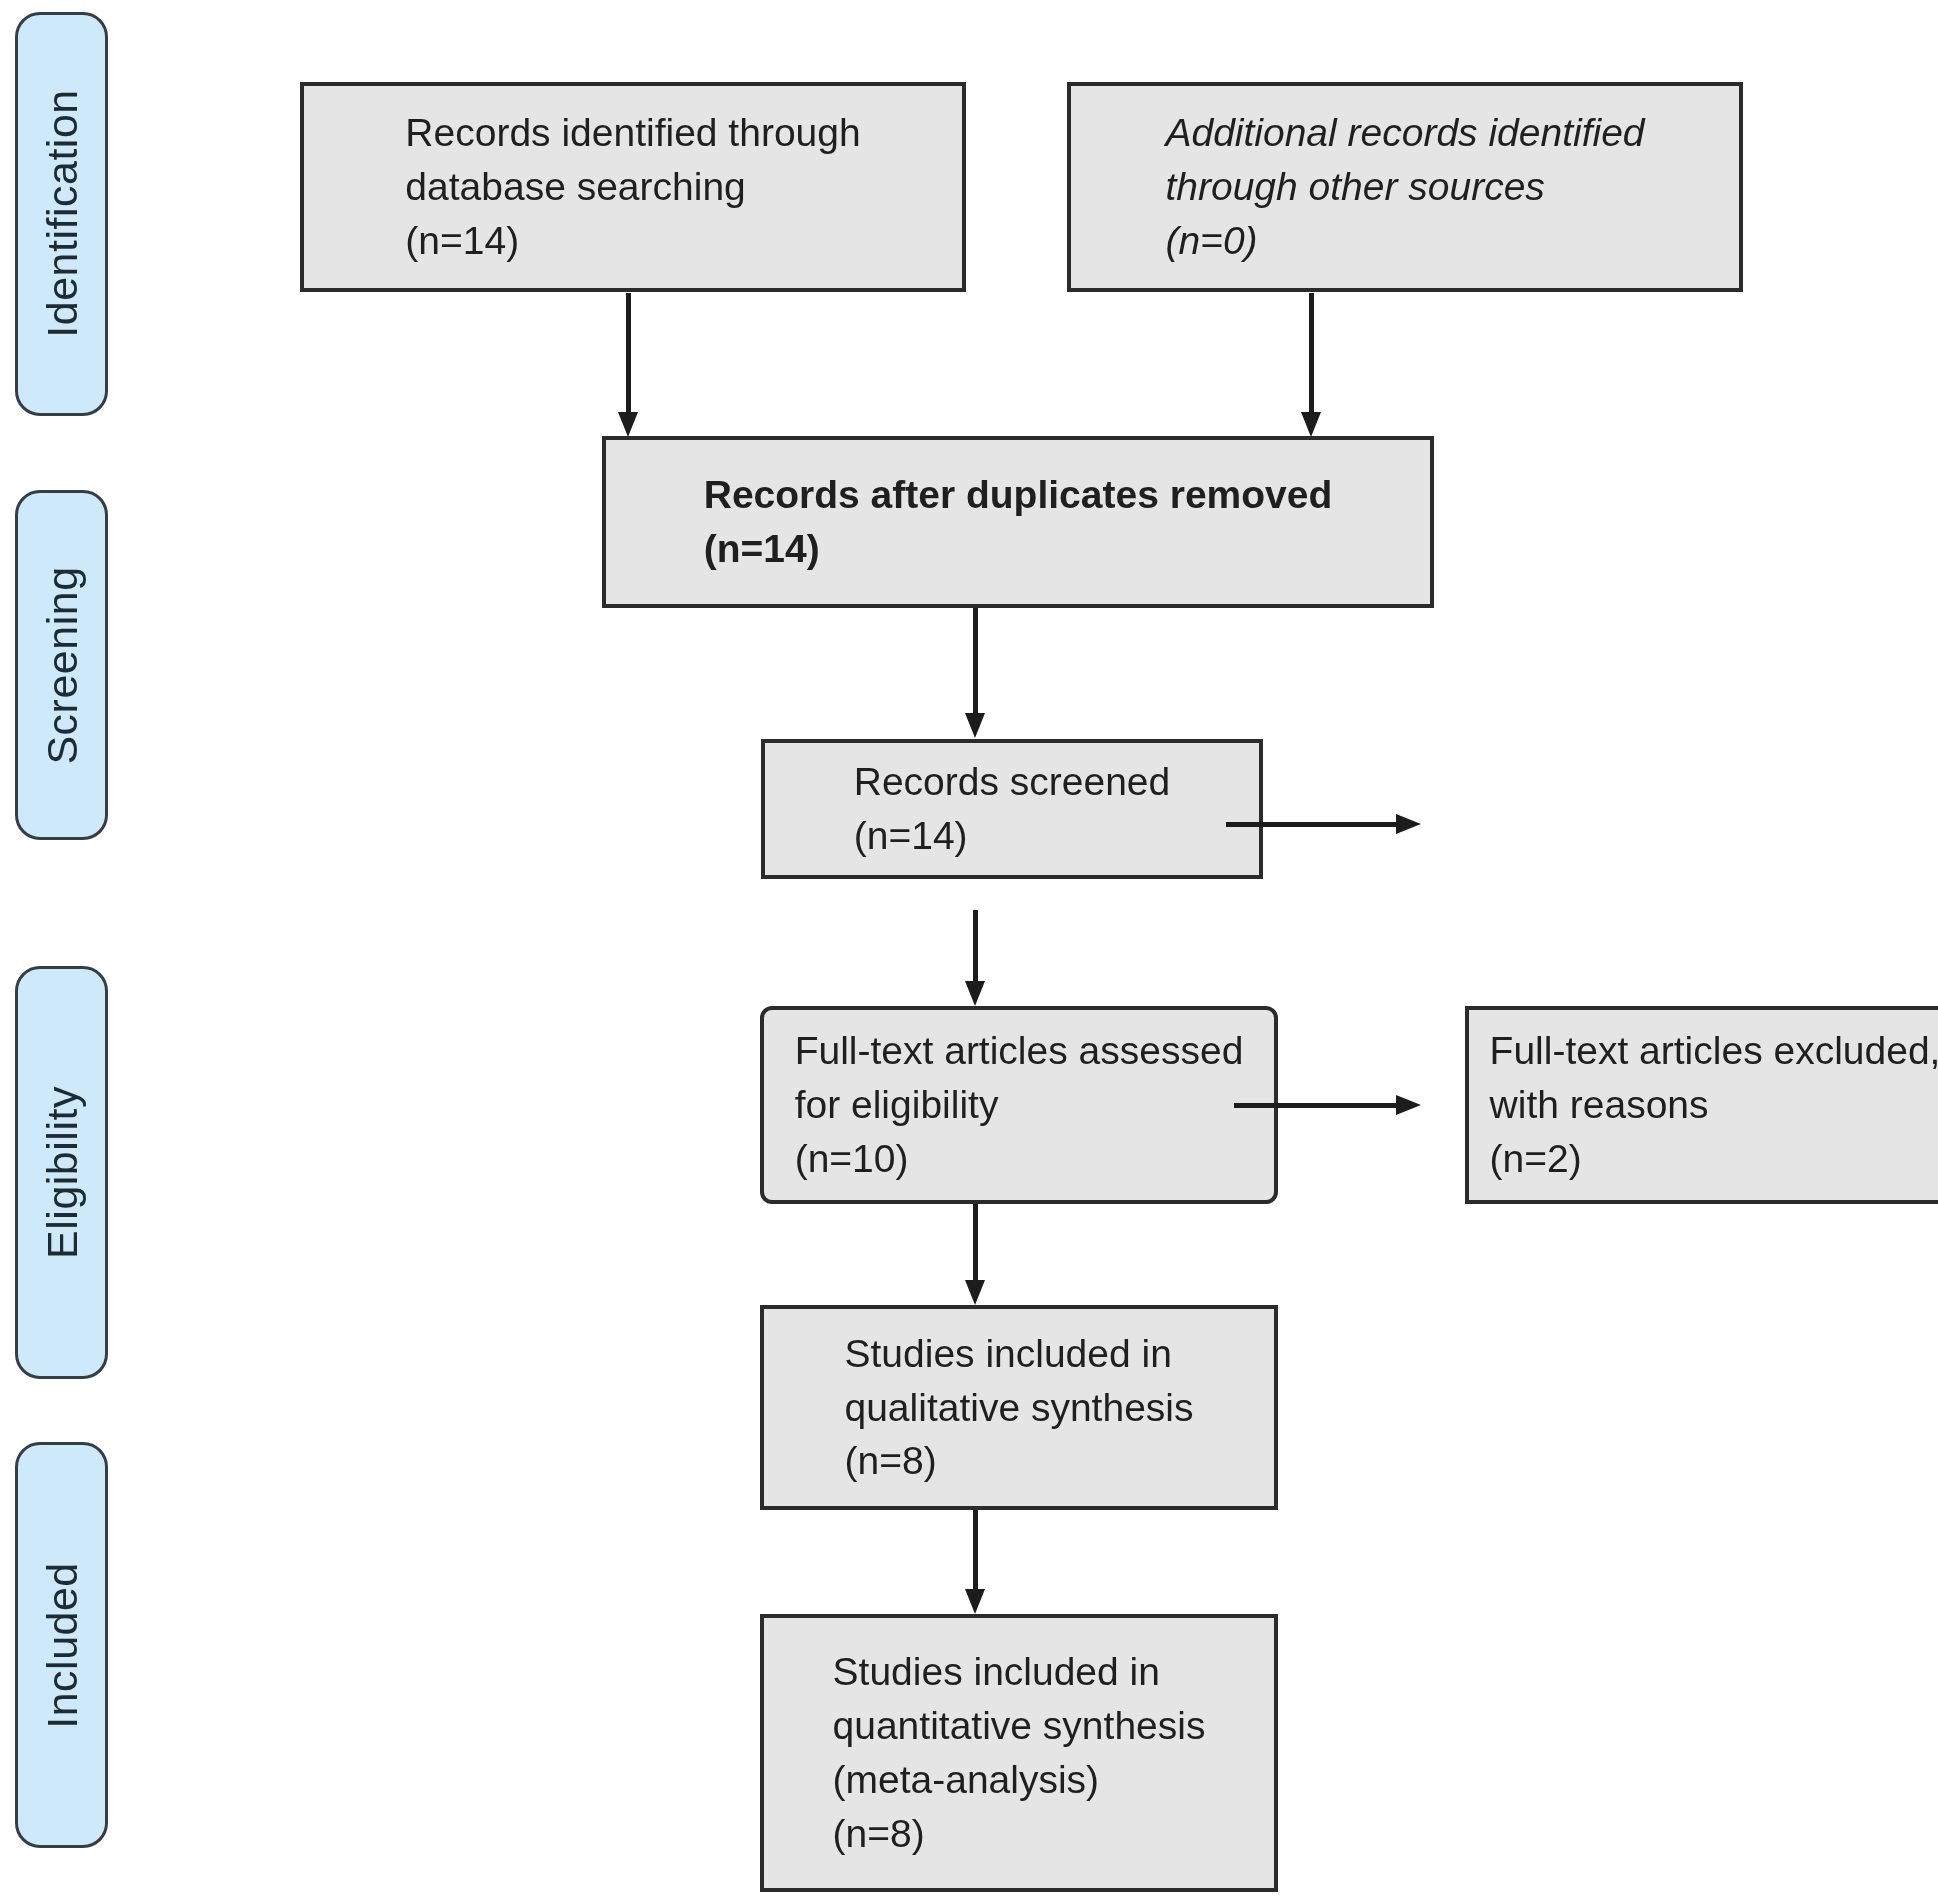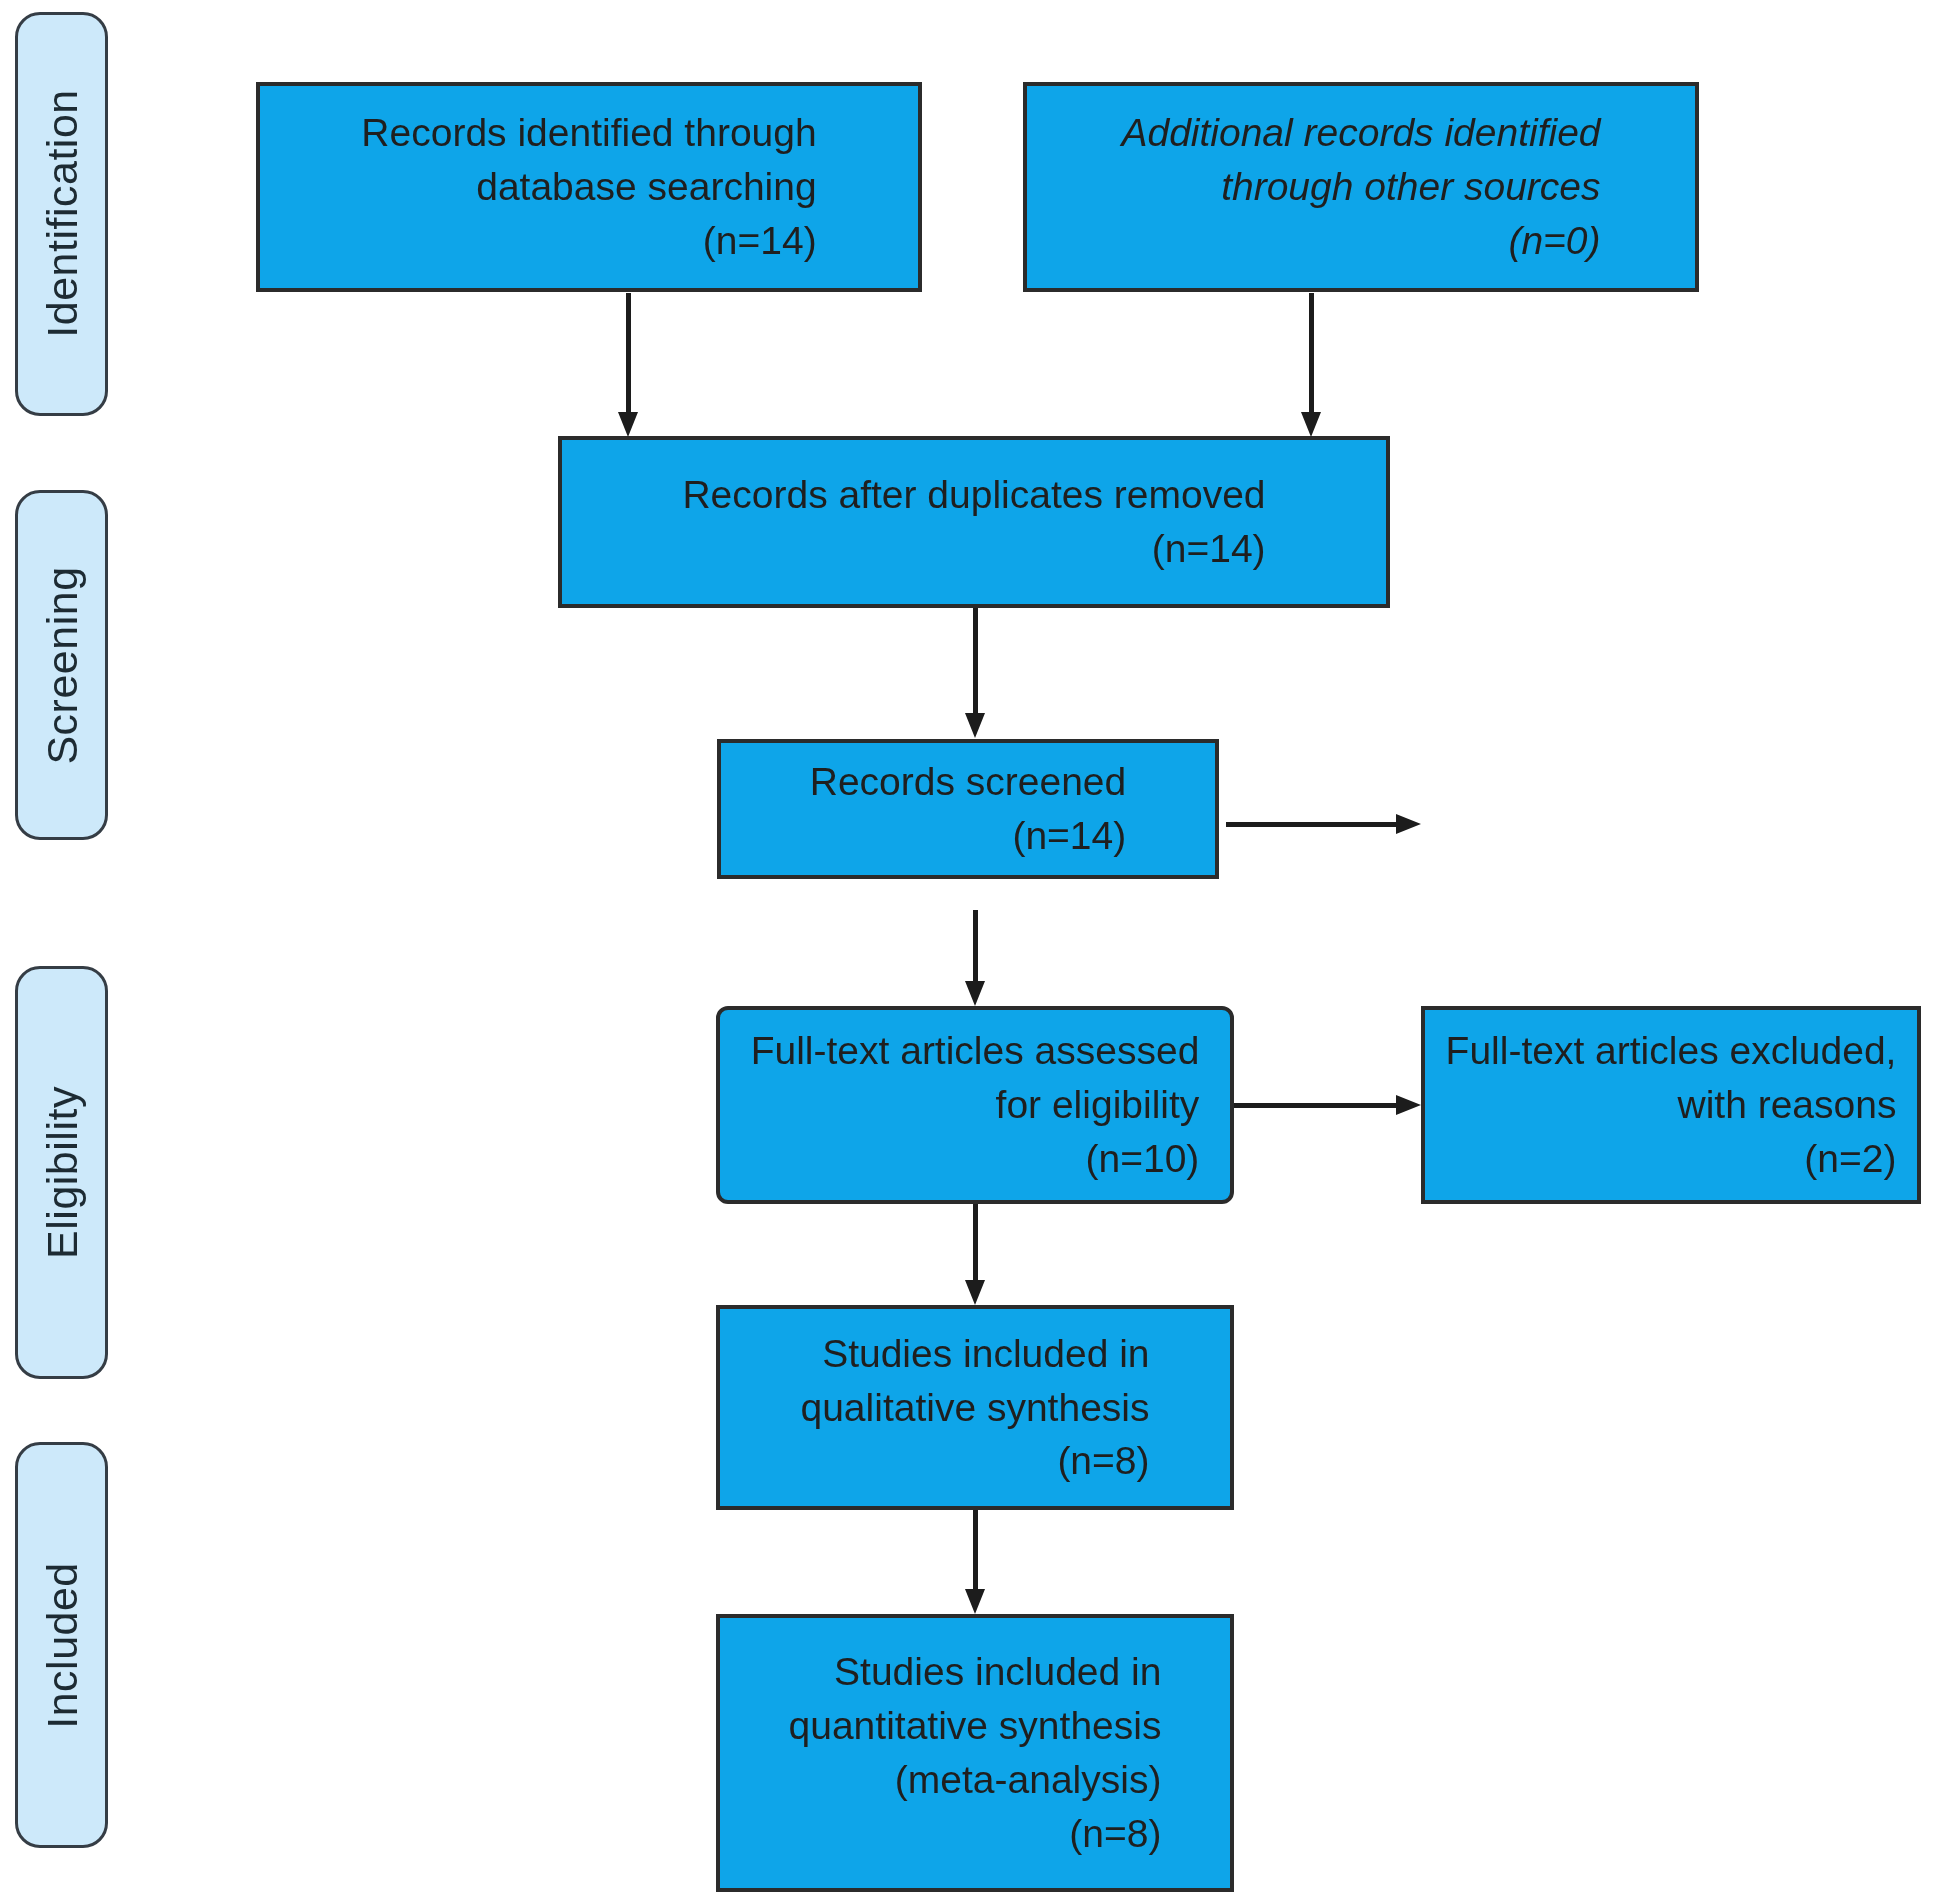--- a/index.html
+++ b/index.html
@@ -36,35 +36,36 @@
     letter-spacing: 0.5px;
   }
   #stage-identification { top: 11.6px;   height: 404px; }
   #stage-screening      { top: 490px;  height: 350px; }
   #stage-eligibility    { top: 966px; height: 413px; }
   #stage-included       { top: 1442px; height: 406px; }
 
   
   .fbox {
     position: absolute;
-    background: #0ea5e9;
+    background: #e5e5e5;
     border: 4.8px solid var(--box-border);
     display: flex; align-items: center; justify-content: center;
-    text-align: right;
+    text-align: left;
+    margin-left: 44px;
   }
   .fbox .box-label {
     white-space: pre-line;
     font-size: 39px;
     line-height: 1.38;
     color: var(--text);
     padding: 0 17.4px;
   }
   #box-identified        { left: 256px;  top: 82px;   width: 666px; height: 210px; }
   #box-additional        { left: 1023px; top: 82px;   width: 676px; height: 210px; font-style: italic; }
-  #box-deduplicated      { left: 558px;  top: 436px;  width: 832px; height: 172px; }
+  #box-deduplicated      { left: 558px;  top: 436px;  width: 832px; height: 172px; font-weight: bold; }
   #box-screened          { left: 717px;  top: 739px;  width: 502px; height: 140px; }
   #box-excluded          { left: 1421px; top: 739px;  width: 500px; height: 172px; }
   #box-fulltext-assessed { left: 716px;  top: 1006px; width: 518px; height: 198px; border-radius: 12px; }
   #box-fulltext-excluded { left: 1421px; top: 1006px; width: 500px; height: 198px; }
   #box-qualitative       { left: 716px;  top: 1305px; width: 518px; height: 205px; }
   #box-quantitative      { left: 716px;  top: 1614px; width: 518px; height: 278px; }
 
   
   .varrow { position: absolute; width: 21px; }
   .varrow .shaft {

